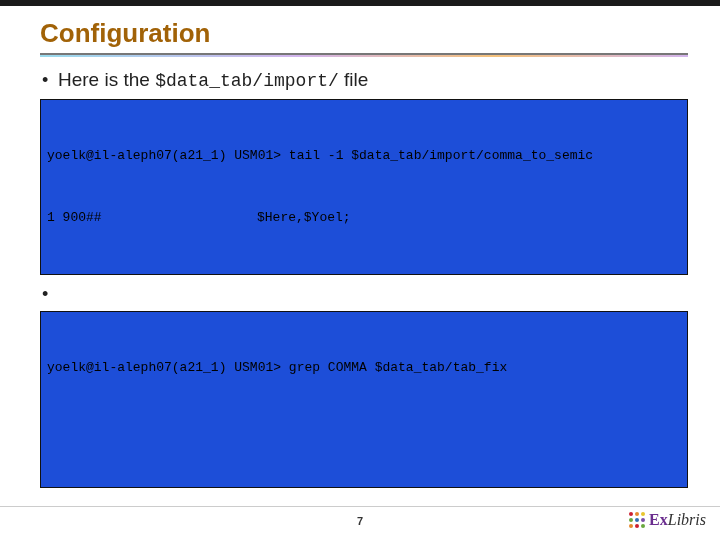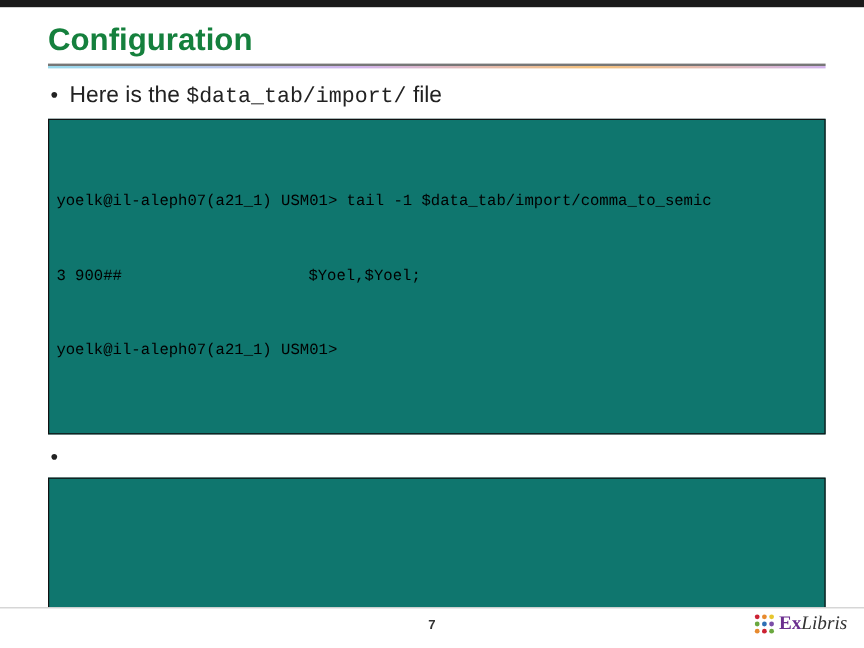--- a/index.html
+++ b/index.html
@@ -14,21 +14,21 @@
     height: 6px;
     background: #1a1a1a;
     width: 100%;
   }
   .slide {
     padding: 12px 32px 0 40px;
   }
   .title {
     font-size: 26px;
     font-weight: bold;
-    color: #15803d;
+    color: #a16207;
     margin-bottom: 4px;
   }
   .rule-wrap { position: relative; height: 6px; margin-bottom: 10px; }
   .rule-bg {
     position: absolute; left: 0; right: 0; top: 2px; height: 2px;
     background: linear-gradient(to right, #7fd1e8, #c7a1e8 40%, #f2b25a 70%, #c7a1e8);
     opacity: 0.8;
   }
   .rule-main {
     position: absolute; left: 0; right: 0; top: 0; height: 2px;
@@ -47,23 +47,23 @@
   .bullet-text { }
   .codetext {
     font-family: "Courier New", Courier, monospace;
     font-size: 18px;
   }
   .block {
     border: 1.5px solid #111;
     font-family: "Courier New", Courier, monospace;
     font-size: 13px;
     line-height: 1.6;
-    padding: 16px 6px;
+    padding: 4px 6px;
     margin: 2px 0 10px 0;
-    background: #0f766e;
+    background: #1d4ed8;
     white-space: pre;
   }
   .block .cols {
     display: flex;
   }
   .block .c1 { flex: 0 0 210px; }
   .block .c2 { flex: 0 0 230px; }
   .block .c3 { flex: 1; }
   .block .c2b { flex: 0 0 260px; }
   .footer {
@@ -119,31 +119,31 @@
   <div class="bullet-row">
     <span class="bullet-dot">•</span>
     <span class="bullet-text">
       <span>Here is the </span><span class="codetext">$data_tab/import/</span><span> file</span>
     </span>
   </div>
 
   <div class="block">
     <div>yoelk@il-aleph07(a21_1) USM01&gt; tail -1 $data_tab/import/comma_to_semic</div>
     <div class="cols">
-      <span class="c1">3 900##</span>
-      <span class="c3">$Yoel,$Yoel;</span>
+      <span class="c1">1 900##</span>
+      <span class="c3">$Here,$Yoel;</span>
     </div>
-    <div>yoelk@il-aleph07(a21_1) USM01&gt;</div>
   </div>
 
   <div class="bullet-row">
     <span class="bullet-dot">•</span>
   </div>
 
   <div class="block">
+    <div>yoelk@il-aleph07(a21_1) USM01&gt; grep COMMA $data_tab/tab_fix</div>
     <div class="cols">
     </div>
     
   </div>
 
 </div>
 
 <div class="footer">
   <div class="pagenum">7</div>
   <div class="logo">

